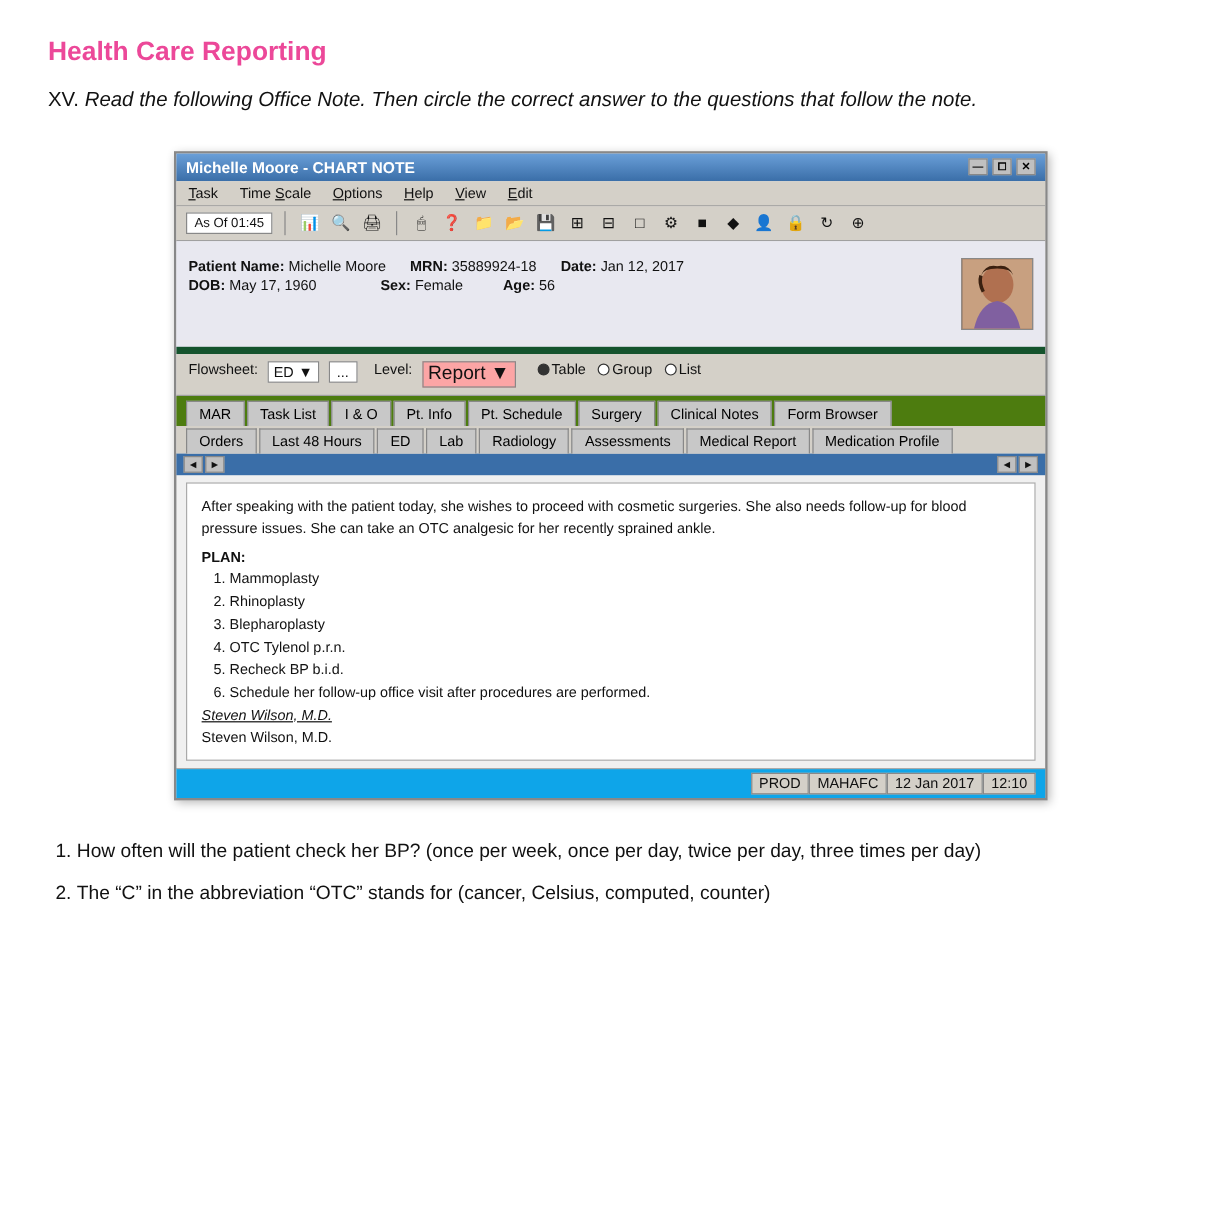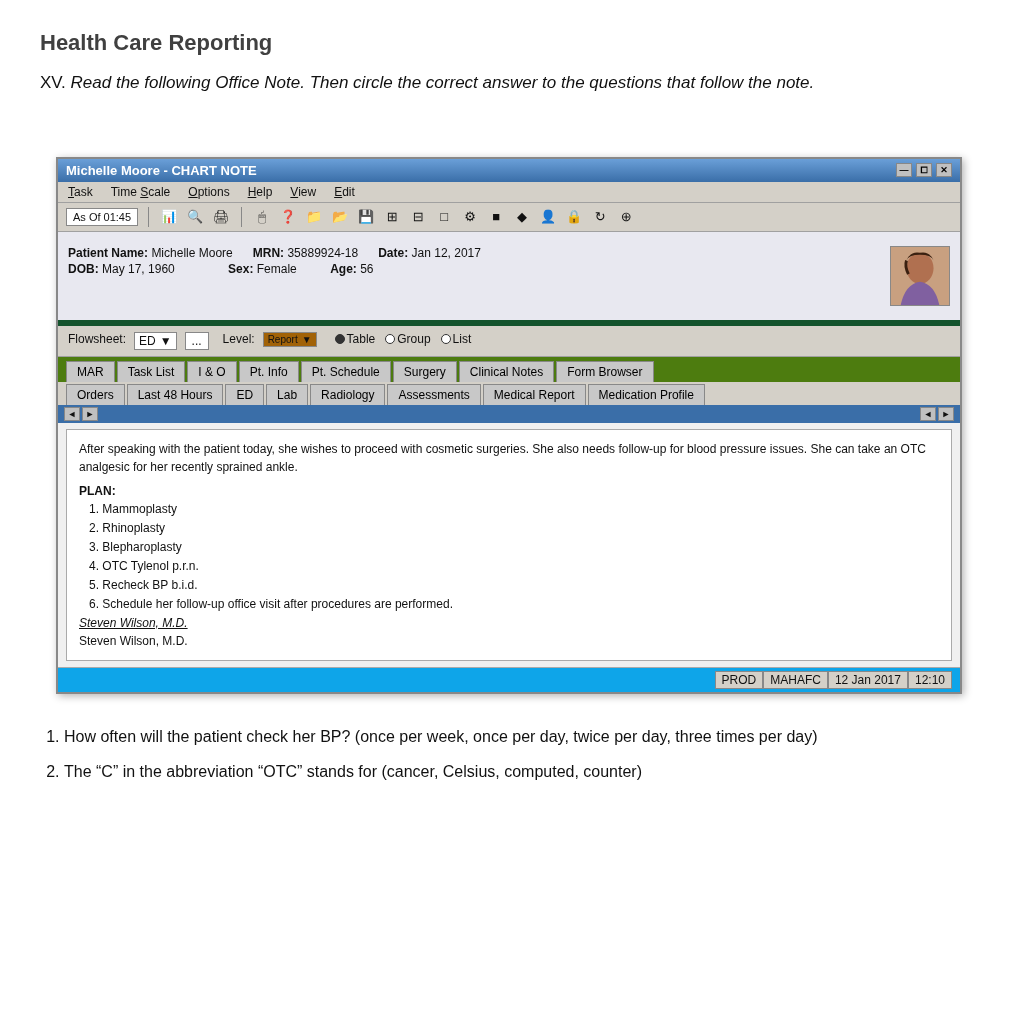--- a/index.html
+++ b/index.html
@@ -7,21 +7,21 @@
       background: #fff;
       font-family: Arial, sans-serif;
       font-size: 16px;
       color: #111;
       padding: 30px 40px;
       max-width: 1018px;
     }
 
     
     .page-title {
-      color: #404040;
+      color: #ec4899;
       font-size: 22px;
       font-weight: bold;
       margin-bottom: 14px;
     }
 
     
     .instructions {
       font-style: italic;
       font-size: 17px;
       margin-bottom: 30px;
@@ -33,27 +33,26 @@
     }
 
     
     .screenshot-wrapper {
       display: flex;
       justify-content: center;
       margin-bottom: 30px;
     }
 
     .ehr-window {
-      width: 906px;
+      width: 728px;
       border: 2px solid #888;
       background: #f0f0f0;
       font-family: 'Arial', sans-serif;
       font-size: 12px;
       box-shadow: 2px 2px 8px rgba(0,0,0,0.3);
-      margin-top: 31px;
     }
 
     
     .title-bar {
       background: linear-gradient(to bottom, #6a9fd8, #3a6ea8);
       color: white;
       padding: 4px 8px;
       display: flex;
       justify-content: space-between;
       align-items: center;
@@ -171,24 +170,24 @@
     }
     .flowsheet-dots {
       background: white;
       border: 1px solid #888;
       padding: 1px 6px;
       font-size: 12px;
       cursor: pointer;
     }
     .level-label { font-size: 12px; margin-left: 6px; }
     .level-select {
-      background: #a16207;
+      background: #fca5a5;
       border: 1px solid #888;
       padding: 1px 4px;
-      font-size: 10px;
+      font-size: 16px;
       display: flex;
       align-items: center;
       gap: 4px;
     }
     .radio-group {
       display: flex;
       gap: 10px;
       margin-left: 10px;
       font-size: 12px;
       align-items: center;

